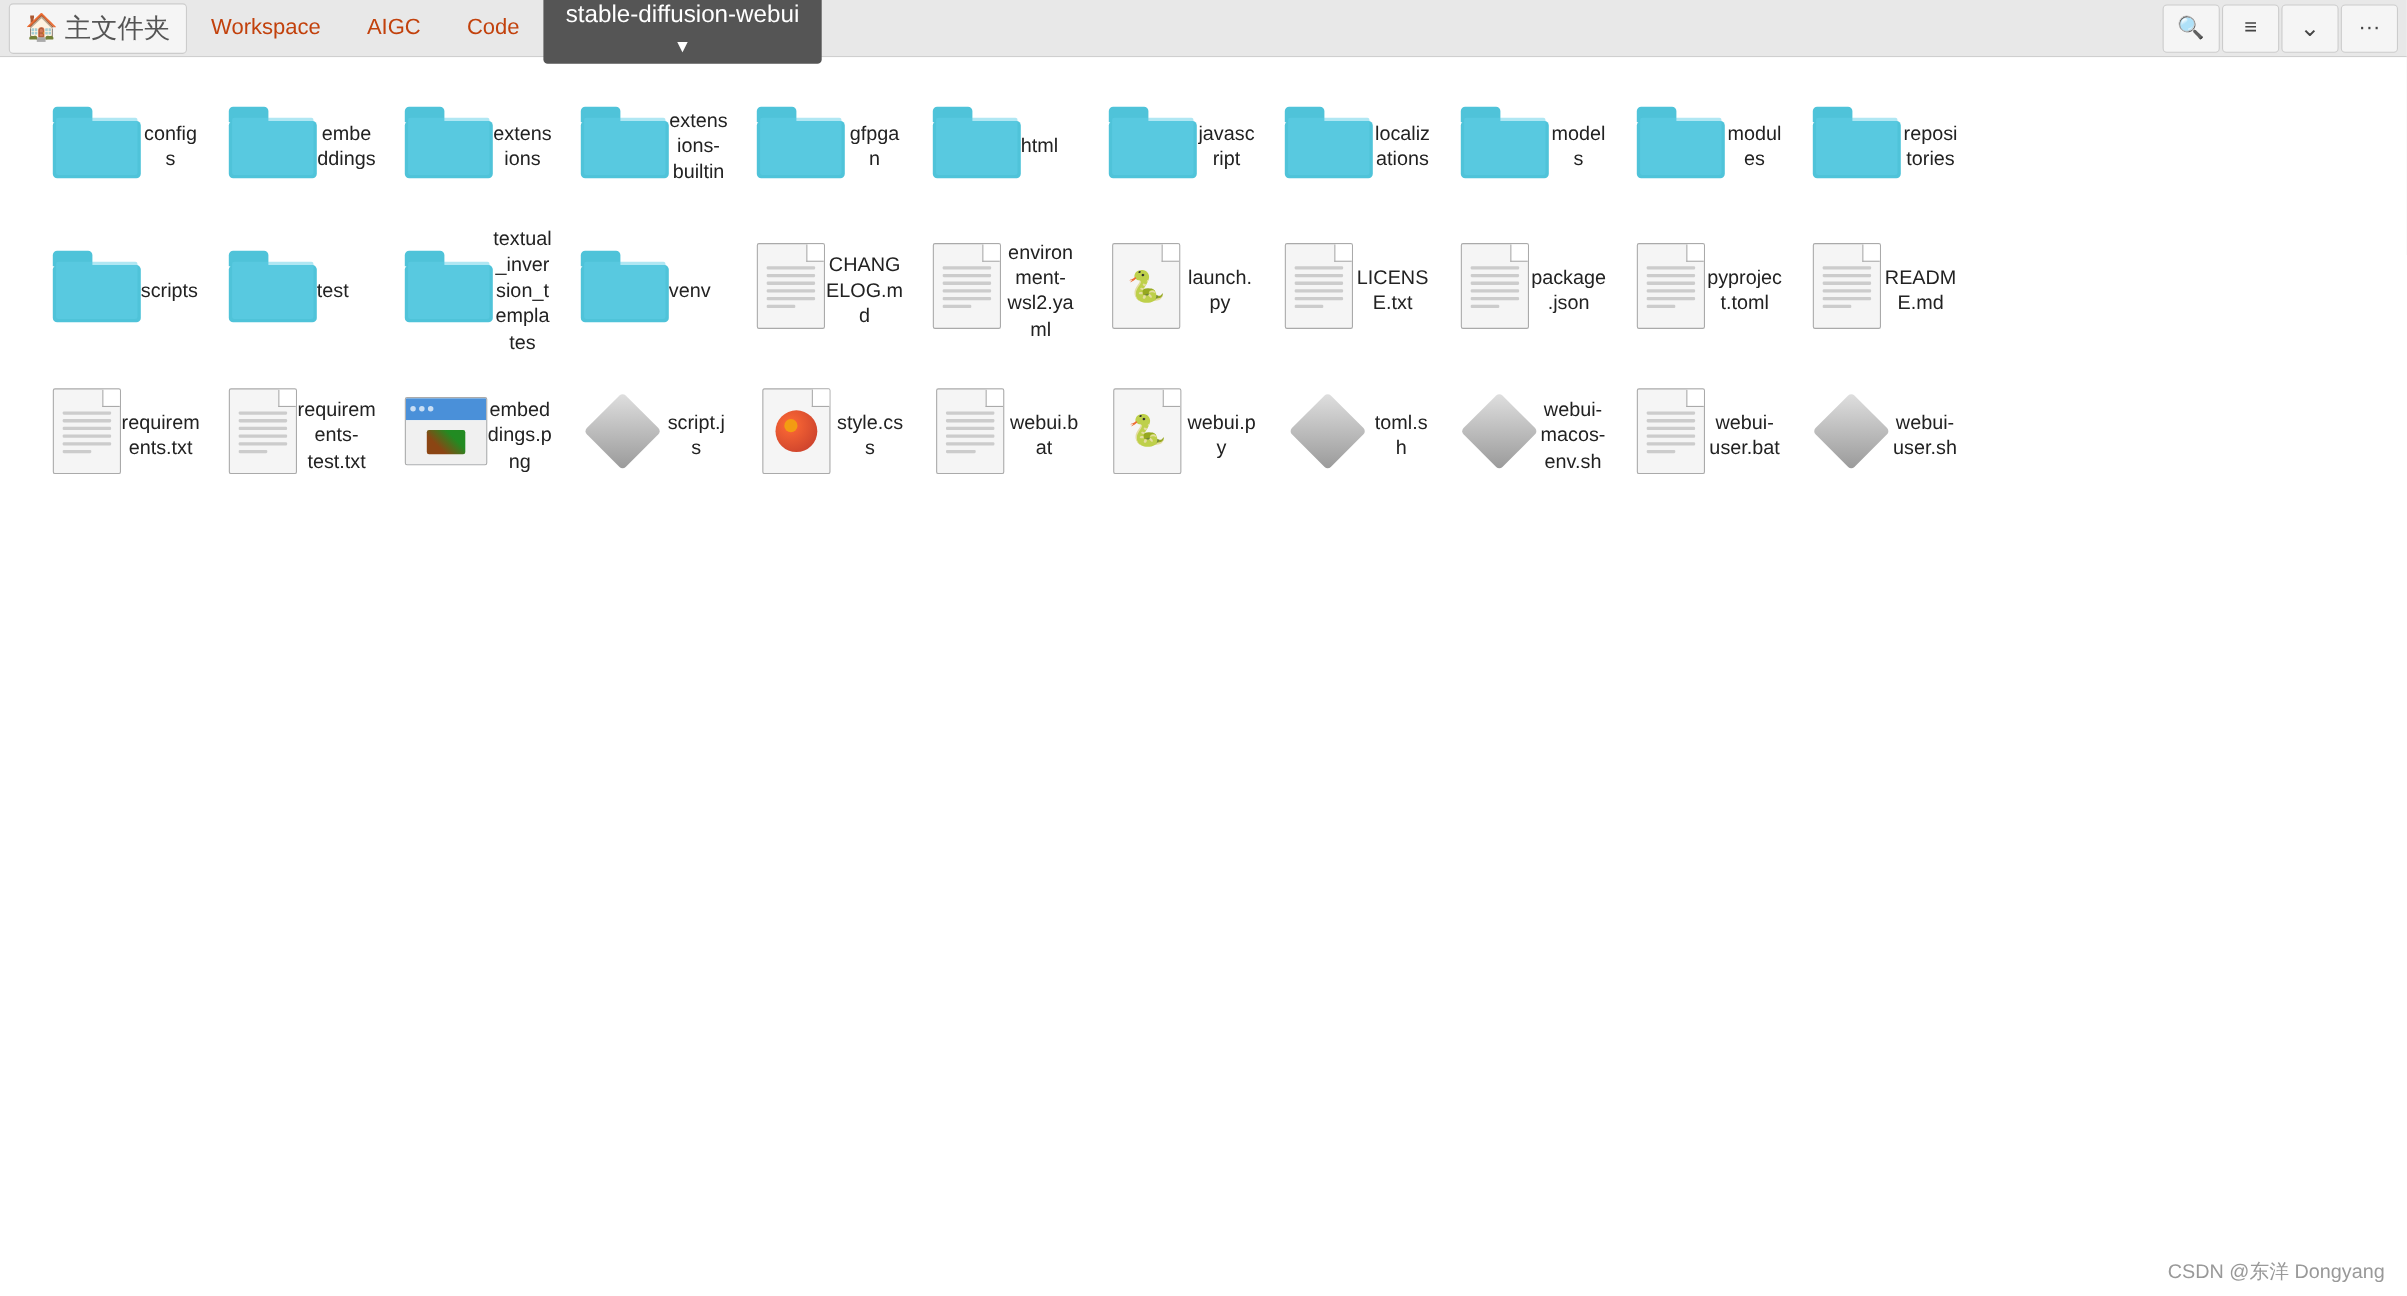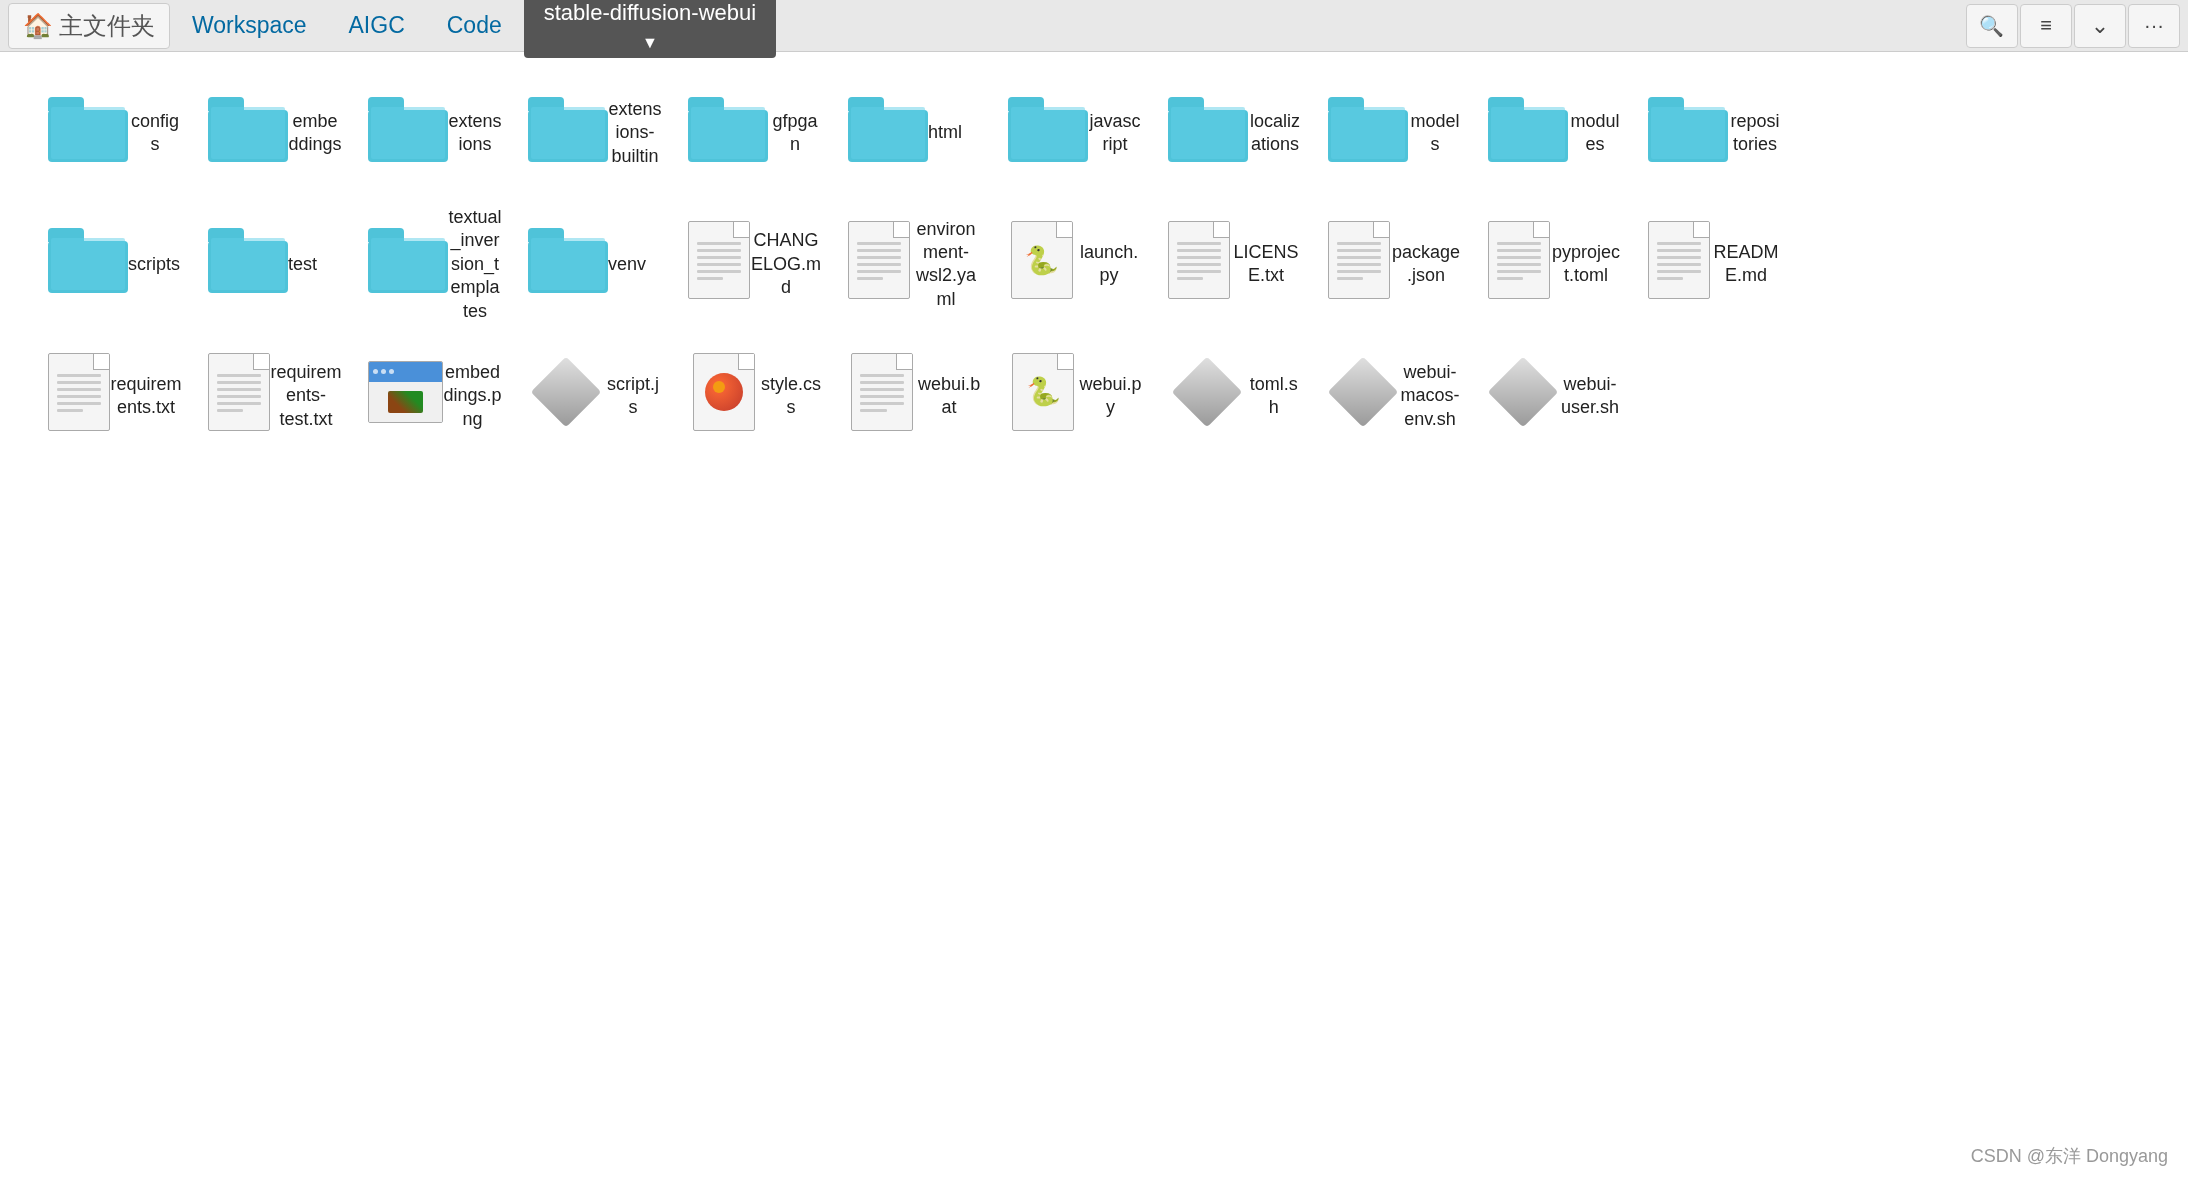--- a/index.html
+++ b/index.html
@@ -35,22 +35,22 @@
       color: #555;
       white-space: nowrap;
     }
 
     .nav-tab {
       padding: 6px 20px;
       background: transparent;
       border: none;
       border-radius: 4px;
       cursor: pointer;
-      font-size: 23px;
-      color: #0369a1;
+      font-size: 20px;
+      color: #c2410c;
       white-space: nowrap;
     }
 
     .nav-tab-active {
       padding: 6px 20px;
       background: #555;
       border: none;
       border-radius: 4px;
       cursor: pointer;
       font-size: 22px;
@@ -703,20 +703,36 @@
       <div class="file-item">
         <div class="file-icon">
       <div class="shell-icon">
         <div class="diamond-shape"></div>
       </div>
     </div>
         <span class="file-label">webui-macos-env.sh</span>
       </div>
       <div class="file-item">
         <div class="file-icon">
+      <div class="doc-icon">
+        <div class="doc-corner"></div>
+        <div class="doc-lines">
+          <div class="doc-line"></div>
+          <div class="doc-line"></div>
+          <div class="doc-line"></div>
+          <div class="doc-line"></div>
+          <div class="doc-line"></div>
+          <div class="doc-line" style="width:60%"></div>
+        </div>
+      </div>
+    </div>
+        <span class="file-label">webui-user.bat</span>
+      </div>
+      <div class="file-item">
+        <div class="file-icon">
       <div class="shell-icon">
         <div class="diamond-shape"></div>
       </div>
     </div>
         <span class="file-label">webui-user.sh</span>
       </div>
     </div>
 </div>
 
 <div class="watermark">CSDN @东洋 Dongyang</div>

